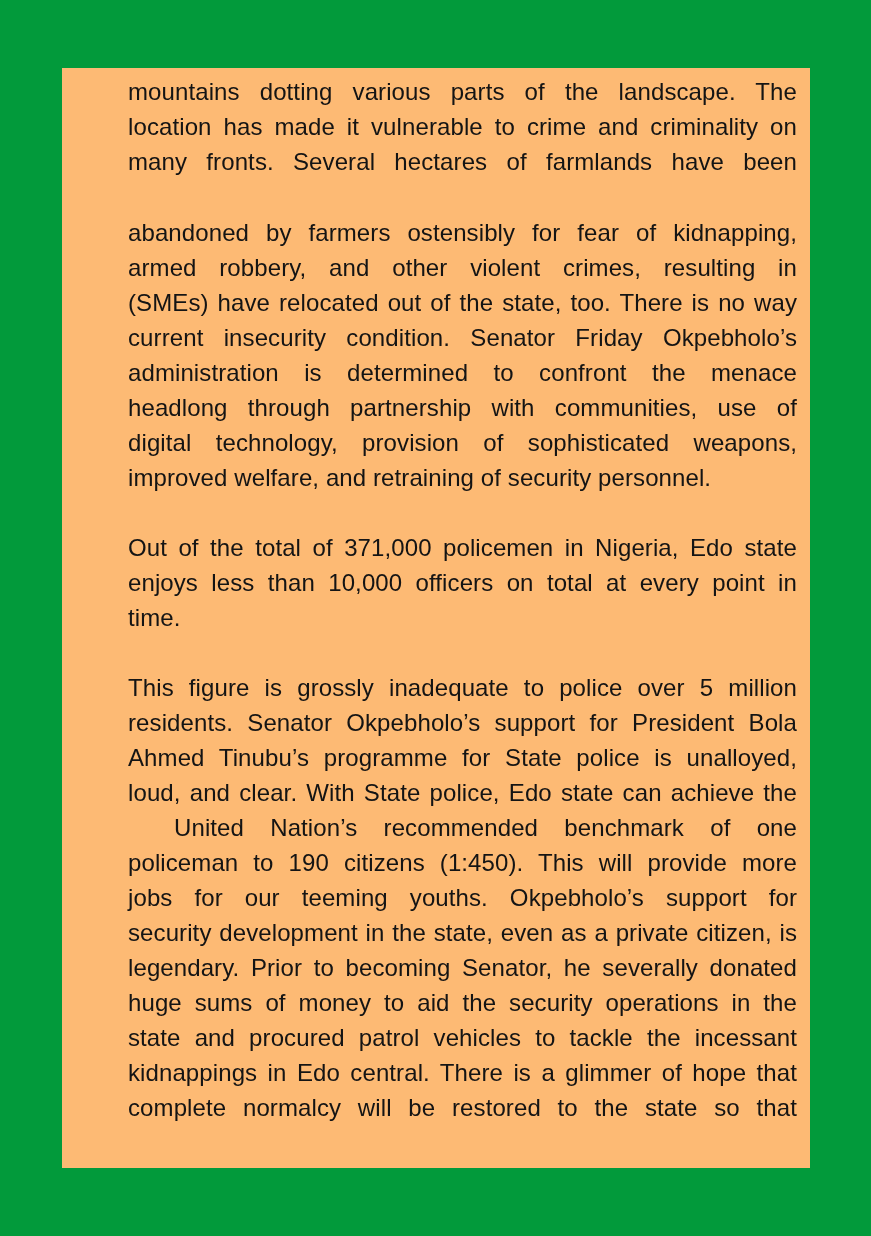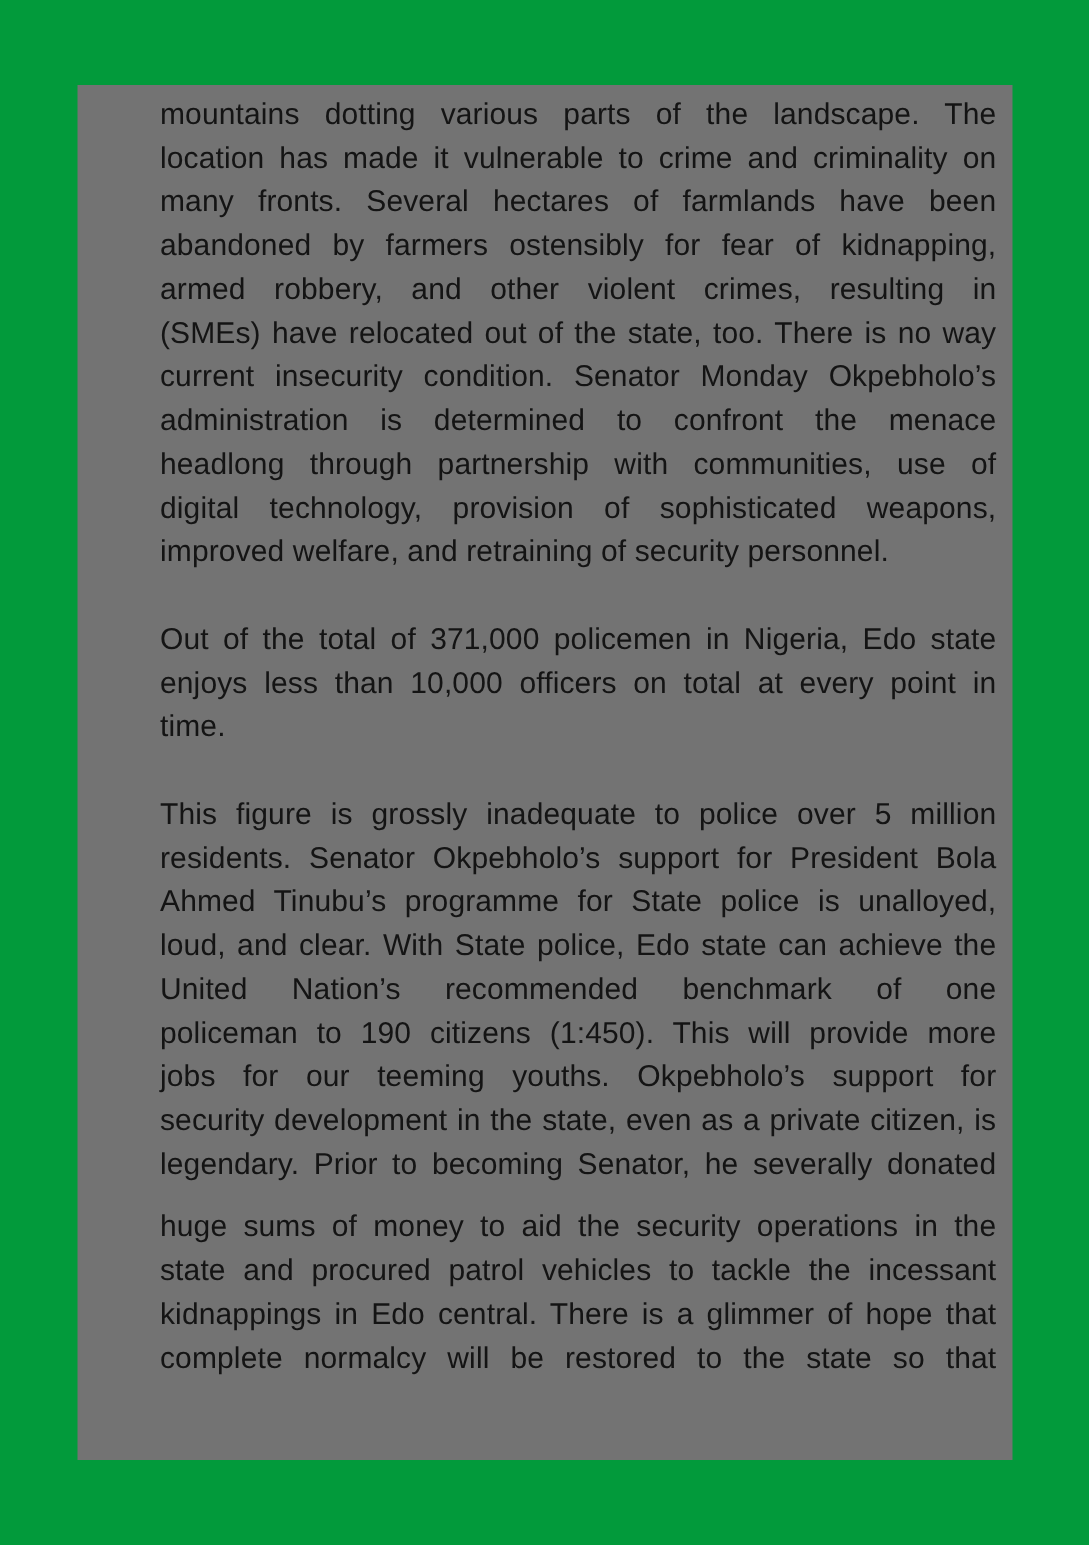--- a/index.html
+++ b/index.html
@@ -45,48 +45,48 @@
     letter-spacing: 0.1px;
   }
   .line.last-ragged {
     text-align-last: left;
   }
 </style>
 </head>
 <body>
 
 <div class="frame" style="background: rgb(2, 154, 59);">
-  <div class="sheet" id="sheet" style="background: #737373;">
+  <div class="sheet" id="sheet" style="background: #fdba74;">
       <div class="paragraph">
         <div class="line" style="color: rgb(20, 20, 20);">mountains dotting various parts of the landscape. The</div>
         <div class="line" style="color: rgb(20, 20, 20);">location has made it vulnerable to crime and criminality on</div>
         <div class="line" style="color: rgb(20, 20, 20);">many fronts. Several hectares of farmlands have been</div>
-        <div class="line" style="color: rgb(20, 20, 20);">abandoned by farmers ostensibly for fear of kidnapping,</div>
+        <div class="line" style="color: rgb(20, 20, 20); margin-top: 36px;">abandoned by farmers ostensibly for fear of kidnapping,</div>
         <div class="line" style="color: rgb(20, 20, 20);">armed robbery, and other violent crimes, resulting in</div>
         <div class="line" style="color: rgb(20, 20, 20);">(SMEs) have relocated out of the state, too. There is no way</div>
-        <div class="line" style="color: rgb(20, 20, 20);">current insecurity condition. Senator Monday Okpebholo’s</div>
+        <div class="line" style="color: rgb(20, 20, 20);">current insecurity condition. Senator Friday Okpebholo’s</div>
         <div class="line" style="color: rgb(20, 20, 20);">administration is determined to confront the menace</div>
         <div class="line" style="color: rgb(20, 20, 20);">headlong through partnership with communities, use of</div>
         <div class="line" style="color: rgb(20, 20, 20);">digital technology, provision of sophisticated weapons,</div>
         <div class="line last-ragged" style="color: rgb(20, 20, 20);">improved welfare, and retraining of security personnel.</div>
       </div>
       <div class="paragraph">
         <div class="line" style="color: rgb(20, 20, 20);">Out of the total of 371,000 policemen in Nigeria, Edo state</div>
         <div class="line" style="color: rgb(20, 20, 20);">enjoys less than 10,000 officers on total at every point in</div>
         <div class="line last-ragged" style="color: rgb(20, 20, 20);">time.</div>
       </div>
       <div class="paragraph">
         <div class="line" style="color: rgb(20, 20, 20);">This figure is grossly inadequate to police over 5 million</div>
         <div class="line" style="color: rgb(20, 20, 20);">residents. Senator Okpebholo’s support for President Bola</div>
         <div class="line" style="color: rgb(20, 20, 20);">Ahmed Tinubu’s programme for State police is unalloyed,</div>
         <div class="line" style="color: rgb(20, 20, 20);">loud, and clear. With State police, Edo state can achieve the</div>
-        <div class="line" style="color: rgb(20, 20, 20);">United Nation’s recommended benchmark of one</div>
+        <div class="line" style="color: rgb(20, 20, 20); margin-left: 46px;">United Nation’s recommended benchmark of one</div>
         <div class="line" style="color: rgb(20, 20, 20);">policeman to 190 citizens (1:450). This will provide more</div>
         <div class="line" style="color: rgb(20, 20, 20);">jobs for our teeming youths. Okpebholo’s support for</div>
         <div class="line" style="color: rgb(20, 20, 20);">security development in the state, even as a private citizen, is</div>
         <div class="line" style="color: rgb(20, 20, 20);">legendary. Prior to becoming Senator, he severally donated</div>
-        <div class="line" style="color: rgb(20, 20, 20); margin-top: 15px;">huge sums of money to aid the security operations in the</div>
+        <div class="line" style="color: rgb(20, 20, 20);">huge sums of money to aid the security operations in the</div>
         <div class="line" style="color: rgb(20, 20, 20);">state and procured patrol vehicles to tackle the incessant</div>
         <div class="line" style="color: rgb(20, 20, 20);">kidnappings in Edo central. There is a glimmer of hope that</div>
         <div class="line" style="color: rgb(20, 20, 20);">complete normalcy will be restored to the state so that</div>
       </div>
     </div>
 </div>
 
 </body></html>

